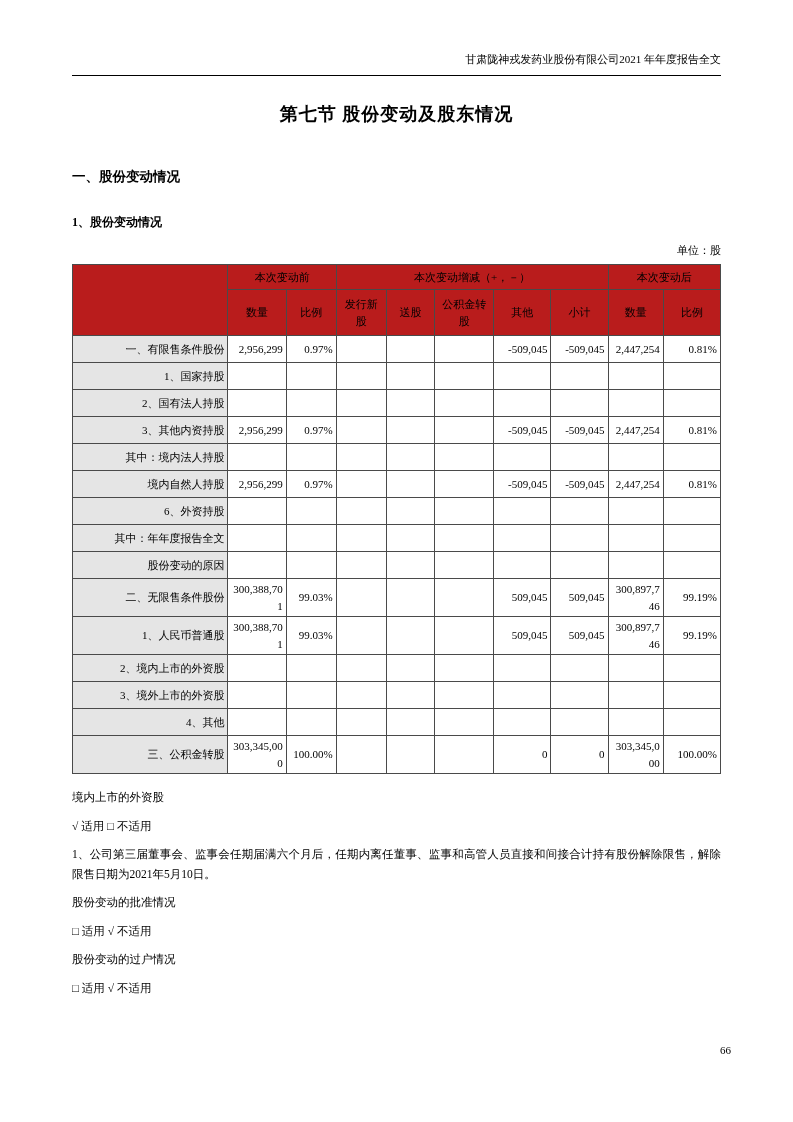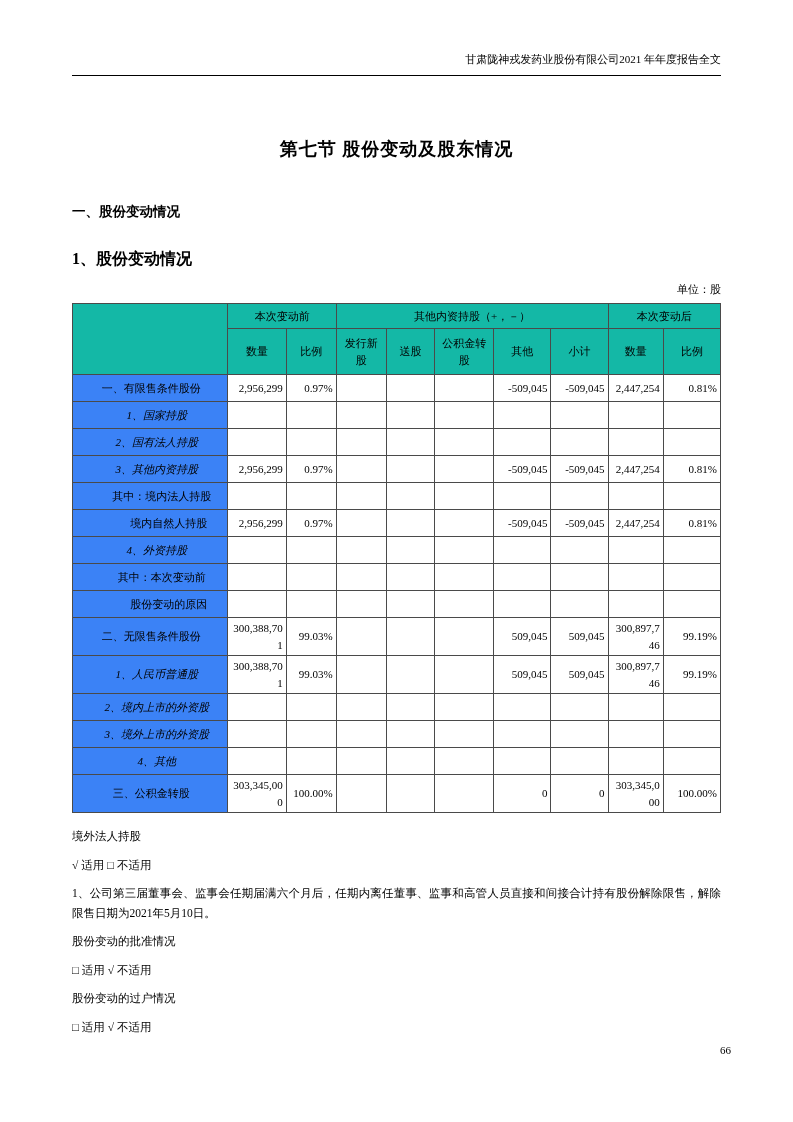--- a/index.html
+++ b/index.html
@@ -20,34 +20,34 @@
     text-align: right;
     font-size: 11px;
     color: #000;
   }
   .header-rule {
     border: none;
     border-top: 1.5px solid #000;
     margin-top: 8px;
   }
   .doc-title {
-    margin-top: 61px;
+    margin-top: 26px;
     text-align: center;
     font-size: 18px;
     font-weight: bold;
     letter-spacing: 1px;
   }
   .section-heading {
     margin-top: 42px;
     font-size: 13.5px;
     font-weight: bold;
   }
   .subsection-heading {
     margin-top: 28px;
-    font-size: 16px;
+    font-size: 12px;
     font-weight: bold;
   }
   .unit-label {
     margin-top: 12px;
     text-align: right;
     font-size: 11px;
   }
   table.share-table {
     margin-top: 6px;
     border-collapse: collapse;
@@ -55,37 +55,37 @@
     width: 649px;
     font-size: 11px;
   }
   table.share-table td {
     border: 1px solid #4a4a4a;
     padding: 2px 3px;
     vertical-align: middle;
     line-height: 1.5;
   }
   .hdr {
-    background: #14b8a6;
+    background: #b91c1c;
     text-align: center;
   }
   thead tr.group-row td { height: 25px; }
   thead tr.sub-row td { height: 46px; }
   td.label-cell {
-    background: #3b82f6;
-    text-align: center;
+    background: #e5e5e5;
+    text-align: right;
     height: 27px;
   }
   td.num-cell {
     text-align: right;
     word-break: break-all;
     padding-right: 2px;
   }
   .ind-0 { padding-left: 5px !important; }
-  .ind-1 { padding-left: 16px !important; font-style: italic; }
+  .ind-1 { padding-left: 16px !important; }
   .ind-2 { padding-left: 26px !important; }
   .ind-3 { padding-left: 40px !important; margin-top: 41px; }
   .notes { margin-top: 14px; font-size: 11.5px; }
   .notes p {
     margin-bottom: 9px;
     line-height: 1.7;
     text-align: justify;
   }
   .page-number {
     position: absolute;
@@ -120,21 +120,21 @@
       <col style="width:59px">
       <col style="width:57px">
       <col style="width:57px">
       <col style="width:55px">
       <col style="width:57px">
     </colgroup>
     <thead>
       <tr class="group-row">
         <td class="hdr" rowspan="2"></td>
         <td class="hdr" colspan="2">本次变动前</td>
-        <td class="hdr" colspan="5">其他内资持股（+，－）</td>
+        <td class="hdr" colspan="5">本次变动增减（+，－）</td>
         <td class="hdr" colspan="2">本次变动后</td>
       </tr>
       <tr class="sub-row">
         <td class="hdr">数量</td>
         <td class="hdr">比例</td>
         <td class="hdr">发行新股</td>
         <td class="hdr">送股</td>
         <td class="hdr">公积金转股</td>
         <td class="hdr">其他</td>
         <td class="hdr">小计</td>
@@ -209,33 +209,33 @@
           <td class="num-cell">0.97%</td>
           <td class="num-cell"></td>
           <td class="num-cell"></td>
           <td class="num-cell"></td>
           <td class="num-cell">-509,045</td>
           <td class="num-cell">-509,045</td>
           <td class="num-cell">2,447,254</td>
           <td class="num-cell">0.81%</td>
         </tr>
         <tr>
-          <td class="label-cell ind-1">4、外资持股</td>
-          <td class="num-cell"></td>
-          <td class="num-cell"></td>
-          <td class="num-cell"></td>
-          <td class="num-cell"></td>
-          <td class="num-cell"></td>
-          <td class="num-cell"></td>
-          <td class="num-cell"></td>
-          <td class="num-cell"></td>
-          <td class="num-cell"></td>
-        </tr>
-        <tr>
-          <td class="label-cell ind-2">其中：本次变动前</td>
+          <td class="label-cell ind-1">6、外资持股</td>
+          <td class="num-cell"></td>
+          <td class="num-cell"></td>
+          <td class="num-cell"></td>
+          <td class="num-cell"></td>
+          <td class="num-cell"></td>
+          <td class="num-cell"></td>
+          <td class="num-cell"></td>
+          <td class="num-cell"></td>
+          <td class="num-cell"></td>
+        </tr>
+        <tr>
+          <td class="label-cell ind-2">其中：年年度报告全文</td>
           <td class="num-cell"></td>
           <td class="num-cell"></td>
           <td class="num-cell"></td>
           <td class="num-cell"></td>
           <td class="num-cell"></td>
           <td class="num-cell"></td>
           <td class="num-cell"></td>
           <td class="num-cell"></td>
           <td class="num-cell"></td>
         </tr>
@@ -320,21 +320,21 @@
           <td class="num-cell"></td>
           <td class="num-cell">0</td>
           <td class="num-cell">0</td>
           <td class="num-cell">303,345,000</td>
           <td class="num-cell">100.00%</td>
         </tr>
       </tbody>
   </table>
 
   <div class="notes" id="notes">
-      <p>境外法人持股</p>
+      <p>境内上市的外资股</p>
       <p>√ 适用 □ 不适用</p>
       <p>1、公司第三届董事会、监事会任期届满六个月后，任期内离任董事、监事和高管人员直接和间接合计持有股份解除限售，解除限售日期为2021年5月10日。</p>
       <p>股份变动的批准情况</p>
       <p>□ 适用 √ 不适用</p>
       <p>股份变动的过户情况</p>
       <p>□ 适用 √ 不适用</p>
     </div>
 
   <div class="page-number">66</div>
 

